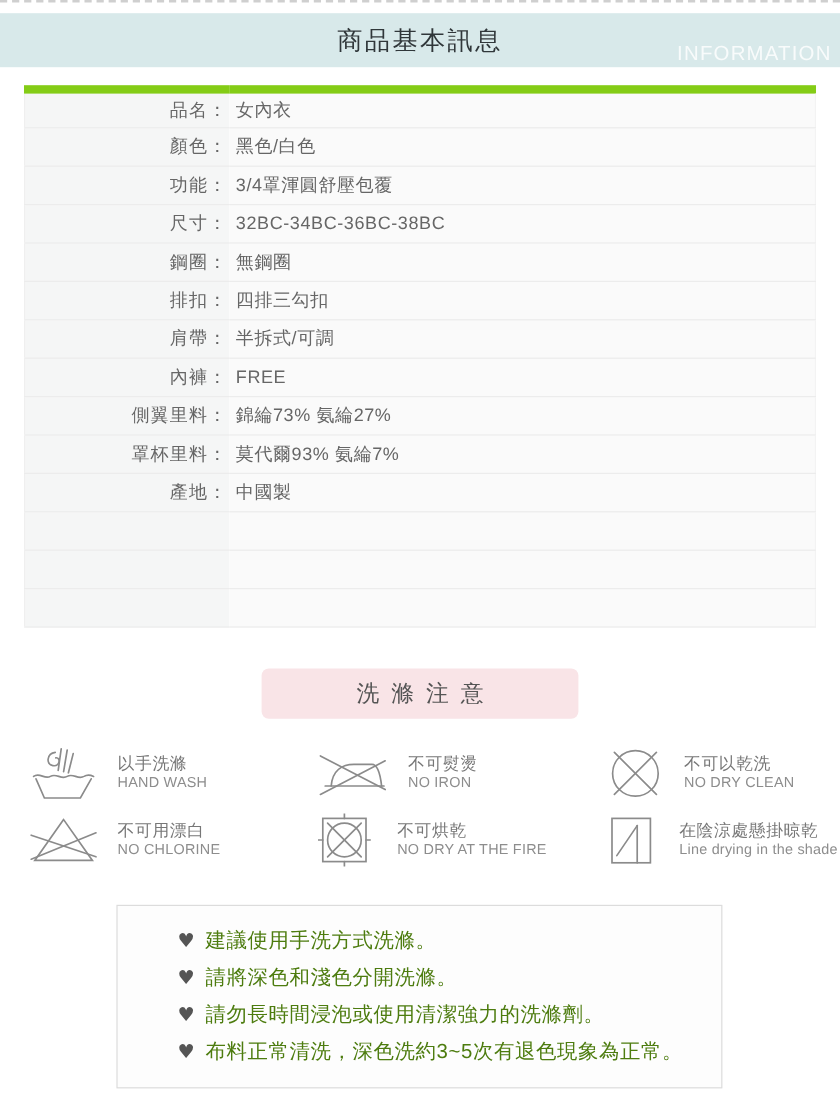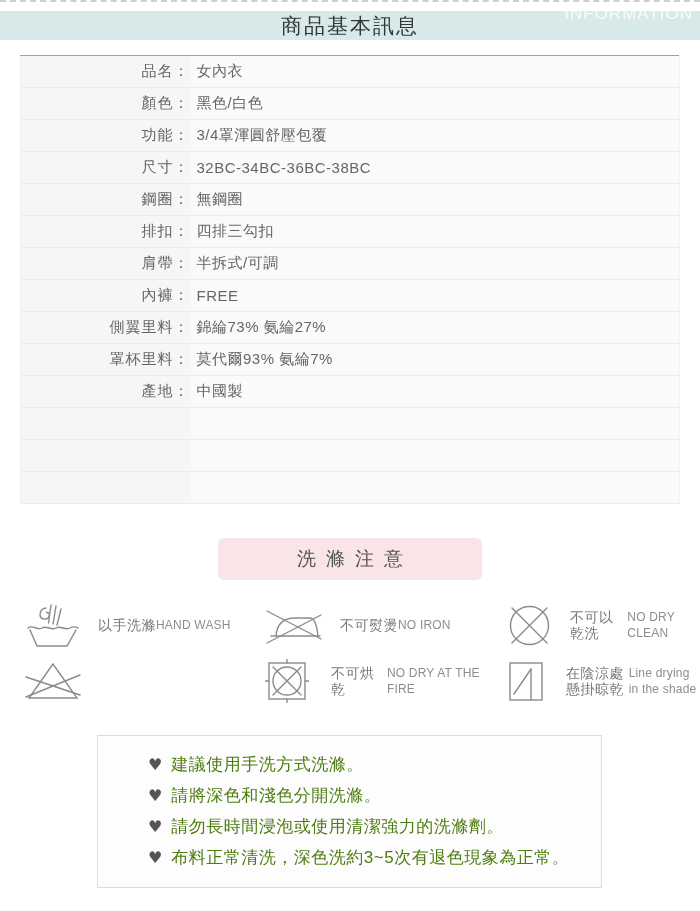--- a/index.html
+++ b/index.html
@@ -6,55 +6,55 @@
   html,body { background:#ffffff; }
   body {
     width:700px; height:911px; overflow:hidden; position:relative;
     font-family:"Liberation Sans","DejaVu Sans",sans-serif; color:#5f5f5f;
   }
   
   .top-dash { width:700px; height:0; border-top:2px dashed #cfcfcf; }
 
   
   .band {
-    margin-top:9px; height:29px; background:#d8e9ea; position:relative;
+    margin-top:9px; height:45px; background:#d8e9ea; position:relative;
     display:flex; align-items:center; justify-content:center;
   }
   .band-title {
     font-size:21px; color:#30373a; letter-spacing:2px; font-weight:500;
   }
   .band-wm {
-    position:absolute; right:7px; bottom:16px; font-size:17px; letter-spacing:1px;
+    position:absolute; right:7px; bottom:1px; font-size:17px; letter-spacing:1px;
     color:rgba(255,255,255,0.82); font-weight:400;
   }
 
   
   table.spec {
     width:660px; margin:15px auto 0; border-collapse:collapse;
-    border-top:1px solid #84cc16; border-left:1px solid #efefef; border-right:1px solid #f3f3f3;
+    border-top:7px solid #84cc16; border-left:1px solid #efefef; border-right:1px solid #f3f3f3;
   }
   table.spec td { border-bottom:1px solid #ececec; height:32px; font-size:15px; color:#666; }
   td.lbl { width:170px; background:#f5f6f6; text-align:right; padding-right:1px; letter-spacing:1px; }
   td.val { background:#fafafa; padding-left:6px; letter-spacing:0.5px; }
 
   
   .pill {
     width:264px; height:42px; margin:34px auto 0; background:#f9e4e7; border-radius:6px;
     display:flex; align-items:center; justify-content:center;
   }
   .pill-title { font-size:19px; color:#555; letter-spacing:10px; padding-left:10px; }
 
   
   .care-grid {
     margin:21px 0 0 25px; display:grid; grid-template-columns:240px 242px auto;
     grid-row-gap:8px;
   }
   .wcell { display:flex; align-items:center; min-height:48px; }
   .wicon { display:flex; align-items:center; justify-content:flex-start; flex:0 0 auto; margin-right:11px; }
-  .wtext { display:flex; line-height:16px; }
+  .wtext { display:flex; flex-direction:column; line-height:16px; }
   .zh { font-size:14px; color:#777; letter-spacing:0.5px; }
   .en { font-size:12px; color:#8d8d8d; letter-spacing:0.2px; }
   .wicon svg { stroke:#8b8b8b; fill:none; stroke-width:1.4; stroke-linecap:round; }
 
   
   .notes {
     width:505px; margin:30px 0 0 97px; border:1px solid #dcdcdc; background:#fdfdfd;
     padding:13px 12px 14px 50px;
   }
   .note { display:flex; align-items:baseline; line-height:31px; }
@@ -184,20 +184,24 @@
     </span>
   </div>
 
   <div class="wcell">
     <span class="wicon" style="width:62px">
       <svg width="56" height="42" viewBox="0 0 56 42">
         <path d="M28,4 L4,38 L52,38 Z"></path>
         <path d="M1,17 L55,35"></path>
         <path d="M1,37 L55,15"></path>
       </svg>
+    </span>
+    <span class="wtext">
+      <span class="zh">不可用漂白</span>
+      <span class="en">NO CHLORINE</span>
     </span>
   </div>
 
   <div class="wcell">
     <span class="wicon" style="width:55px">
       <svg width="44" height="44" viewBox="0 0 44 44">
         <rect x="4" y="4" width="36" height="36"></rect>
         <circle cx="22" cy="22" r="14"></circle>
         <path d="M8,8 L36,36"></path>
         <path d="M36,8 L8,36"></path>

